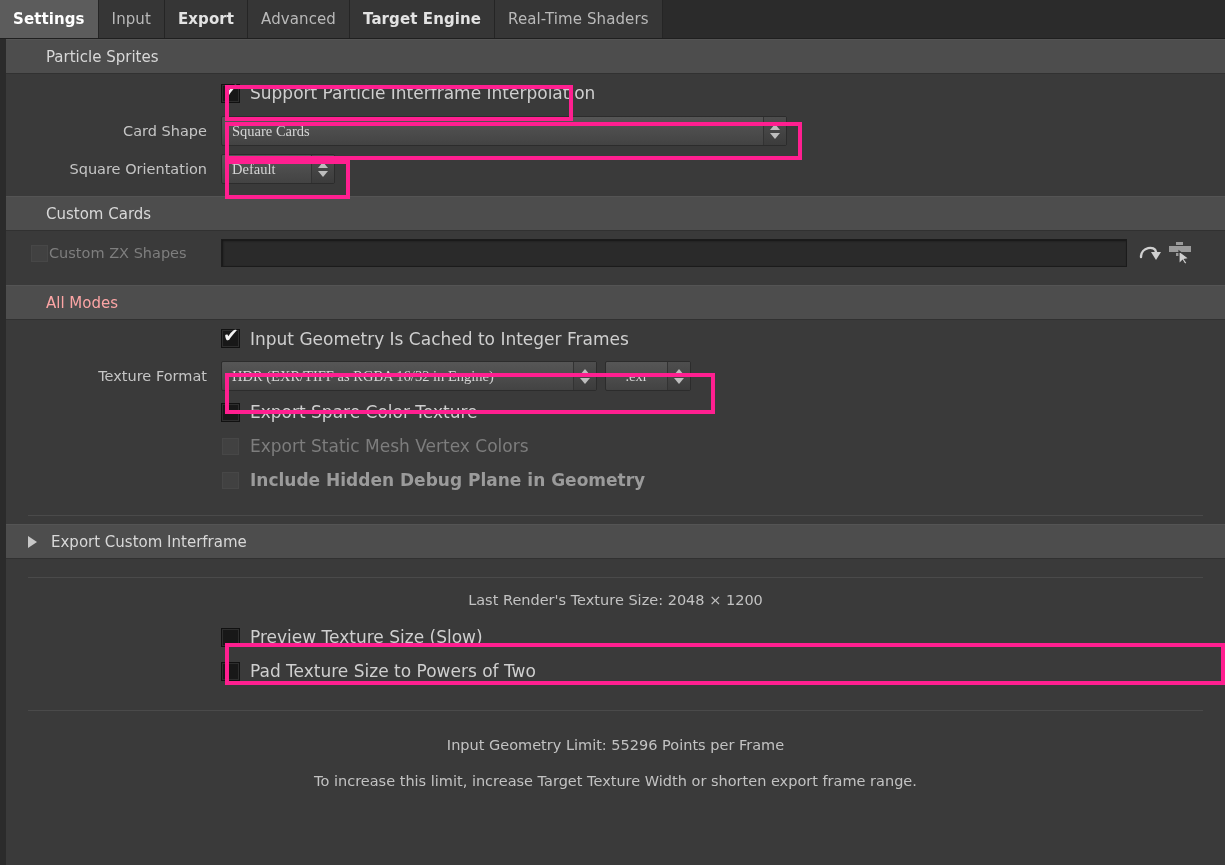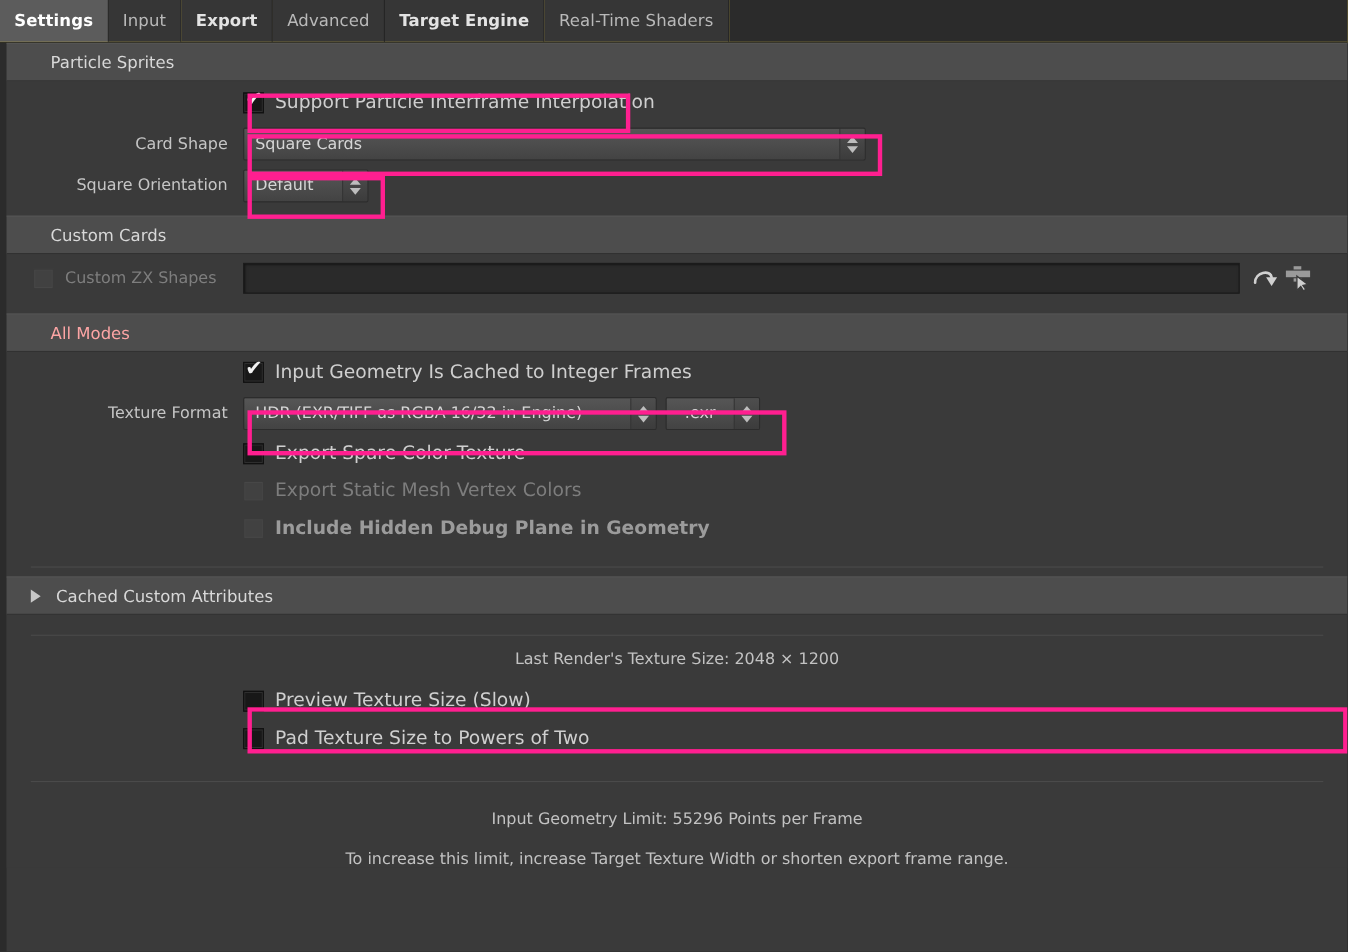--- a/index.html
+++ b/index.html
@@ -141,20 +141,21 @@
   
   .combo {
     height: 30px;
     background: linear-gradient(#565656, #434343);
     border: 1px solid #2c2c2c;
     border-radius: 2px;
     display: flex;
     align-items: stretch;
     box-sizing: border-box;
     overflow: hidden;
+    font-family: Liberation Serif, serif;
   }
   .combo .combo-text {
     flex: 1;
     display: flex;
     align-items: center;
     padding: 0 10px;
     color: #d6d6d6;
     font-size: 14.5px;
     white-space: nowrap;
     overflow: hidden;
@@ -323,21 +324,21 @@
   </div>
 
   <div class="section-header">
     <span>Custom Cards</span>
   </div>
   <div class="section-body">
     <div class="row" style="height:44px;">
       <div style="width:215px; display:flex; align-items:center; flex:0 0 auto;">
         <div style="width:24px;"></div>
         <div class="cb disabled"></div>
-        <div style="flex:1; text-align:center; padding-right:14px;" class="row-label dim">Custom ZX Shapes</div>
+        <div style="flex:1; text-align:left; padding-right:14px;" class="row-label dim">Custom ZX Shapes</div>
       </div>
       <div class="row-field">
         <div class="textinput empty" style="width:906px;">
           <span></span>
         </div>
         <div class="icon-btn" style="margin-left:8px;">
           <svg width="24" height="22" viewBox="0 0 24 22">
             <path d="M3 15 C3 5, 17 3, 18 10" stroke="#d0d0d0" stroke-width="2.4" fill="none" stroke-linecap="round"></path>
             <polygon points="13,10 23,10 18,18" fill="#d0d0d0"></polygon>
           </svg>
@@ -414,21 +415,21 @@
       </div>
     </div>
 
     <div style="height:18px;"></div>
     <div class="divider"></div>
     <div style="height:8px;"></div>
   </div>
 
   <div class="section-header" style="padding-left:22px;">
     <span class="tri-right" style="margin-right:14px;"></span>
-    <span>Cached Custom Attributes</span>
+    <span>Export Custom Interframe</span>
   </div>
 
   <div class="section-body">
     <div style="height:18px;"></div>
     <div class="divider"></div>
     <div style="height:14px;"></div>
 
     <div class="centertext">Last Render's Texture Size: 2048 × 1200</div>
 
     <div style="height:12px;"></div>

